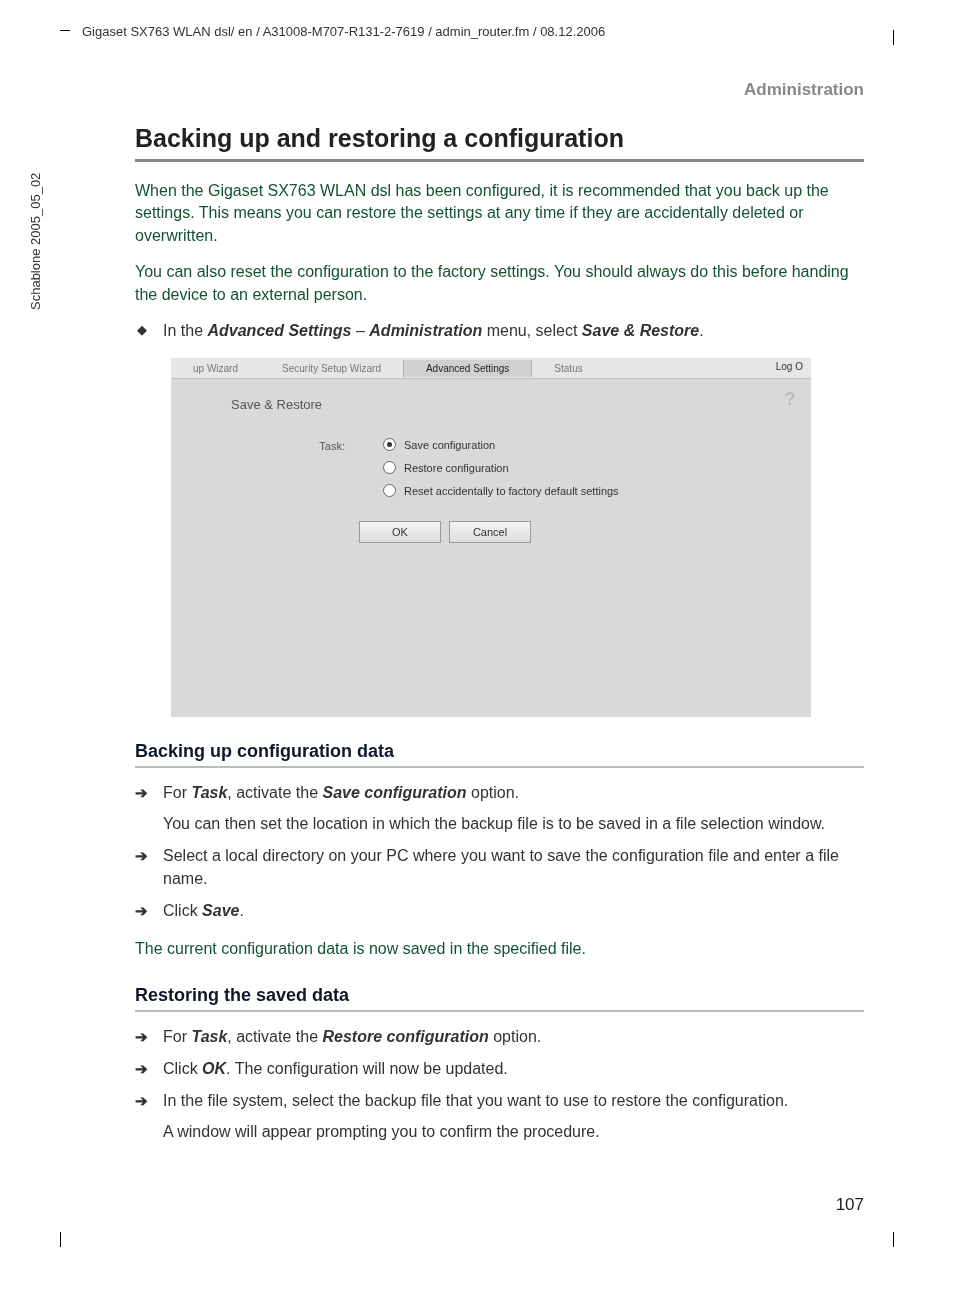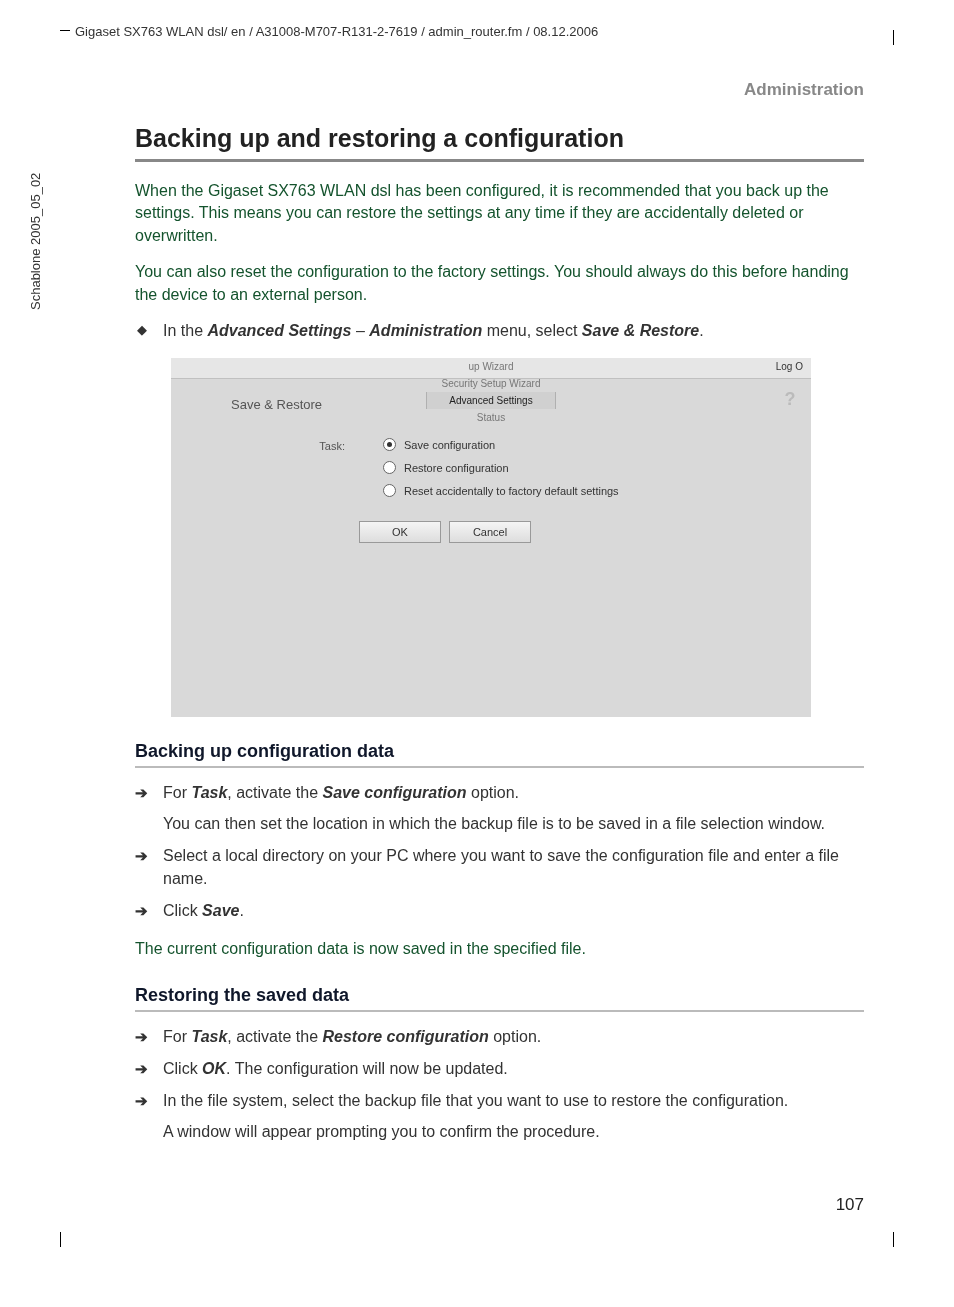--- a/index.html
+++ b/index.html
@@ -17,21 +17,21 @@
     box-sizing: border-box;
   }
   .crop-top-left { position: absolute; top: 30px; left: 60px; width: 10px; height: 1px; background: #000; }
   .crop-top-right { position: absolute; top: 30px; right: 60px; width: 1px; height: 15px; background: #000; }
   .crop-bot-left { position: absolute; bottom: 60px; left: 60px; width: 1px; height: 15px; background: #000; }
   .crop-bot-right { position: absolute; bottom: 60px; right: 60px; width: 1px; height: 15px; background: #000; }
 
   .header-path {
     position: absolute;
     top: 24px;
-    left: 75px;
+    left: 82px;
     font-size: 13px;
     color: #333;
   }
   .vertical-label {
     position: absolute;
     left: 28px;
     top: 310px;
     transform: rotate(-90deg);
     transform-origin: left top;
     font-size: 13px;
@@ -120,21 +120,20 @@
     font-size: 11px;
     color: #333;
   }
   .shot-tabs {
     display: flex;
     align-items: center;
     background: #e6e6e6;
     border-bottom: 1px solid #c0c0c0;
     height: 20px;
     position: relative;
-    flex-direction: column;
   }
   .shot-tab {
     padding: 3px 22px;
     color: #777;
     font-size: 10px;
   }
   .shot-tab.active {
     background: #d0d0d0;
     color: #222;
     border-left: 1px solid #b0b0b0;

